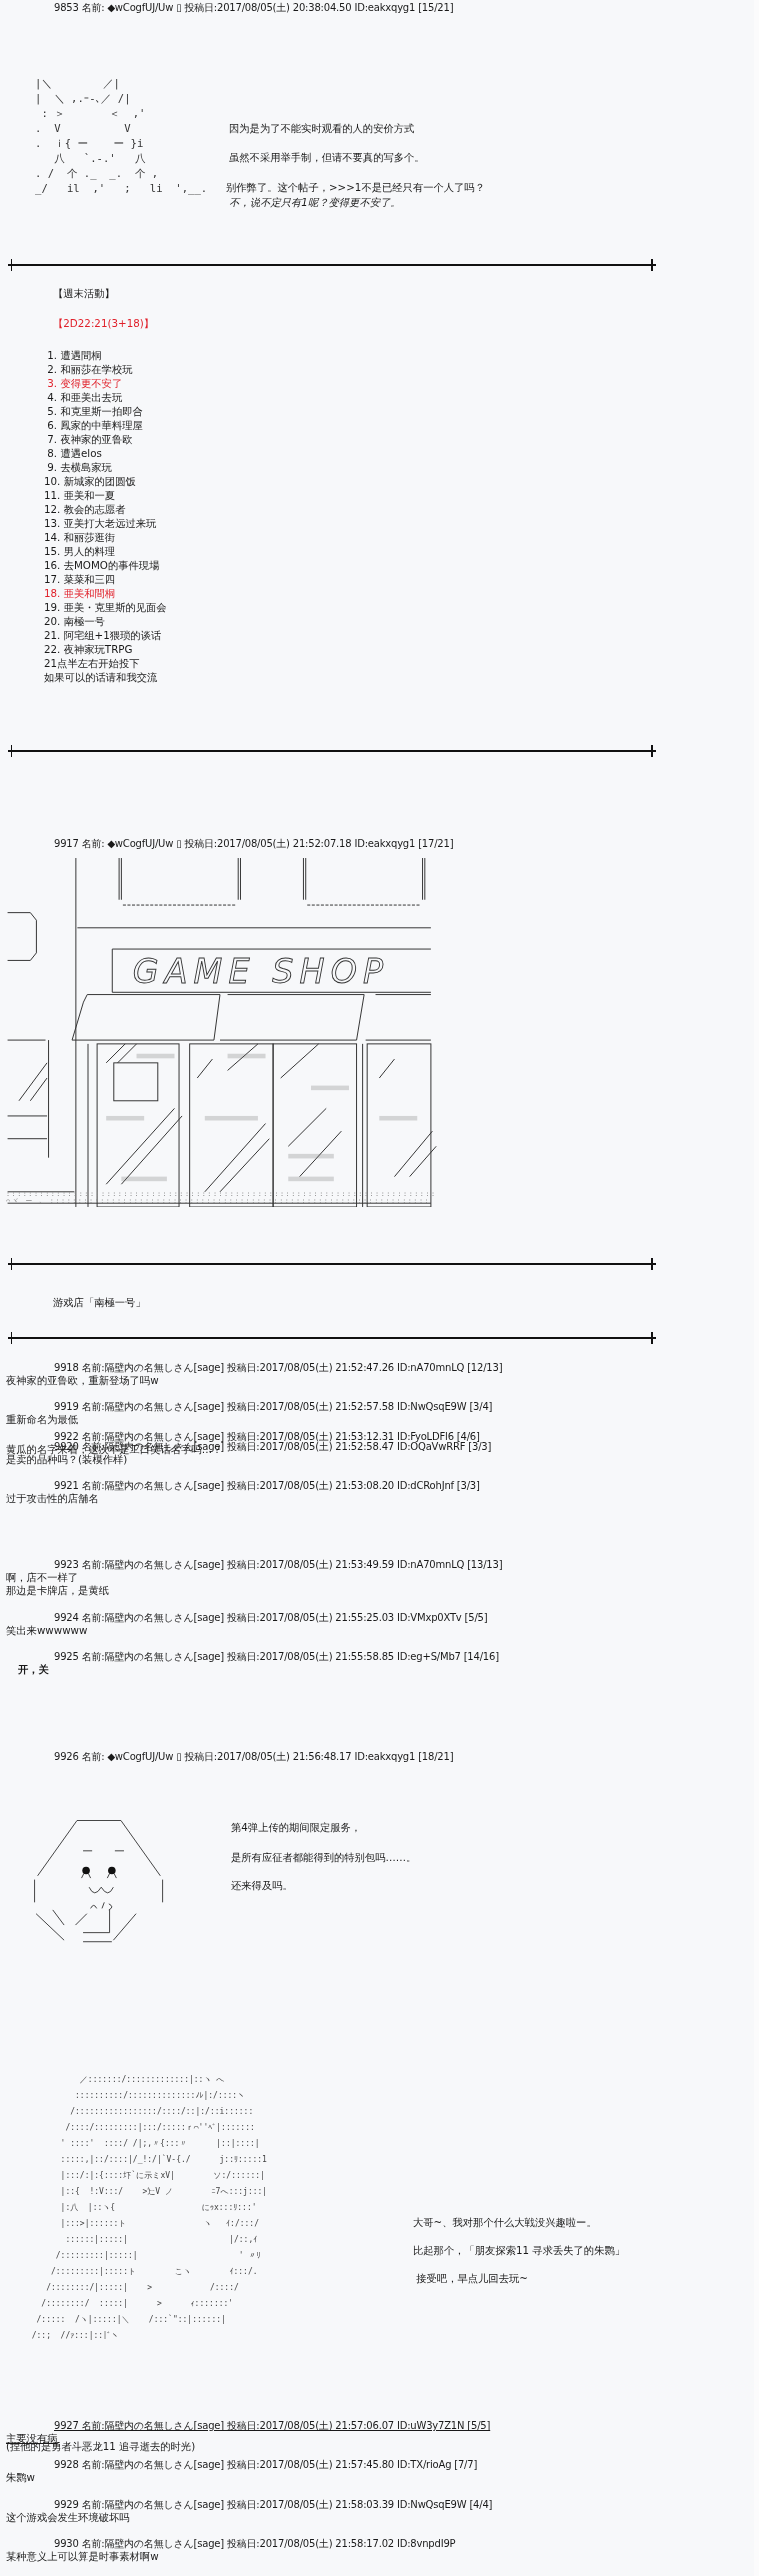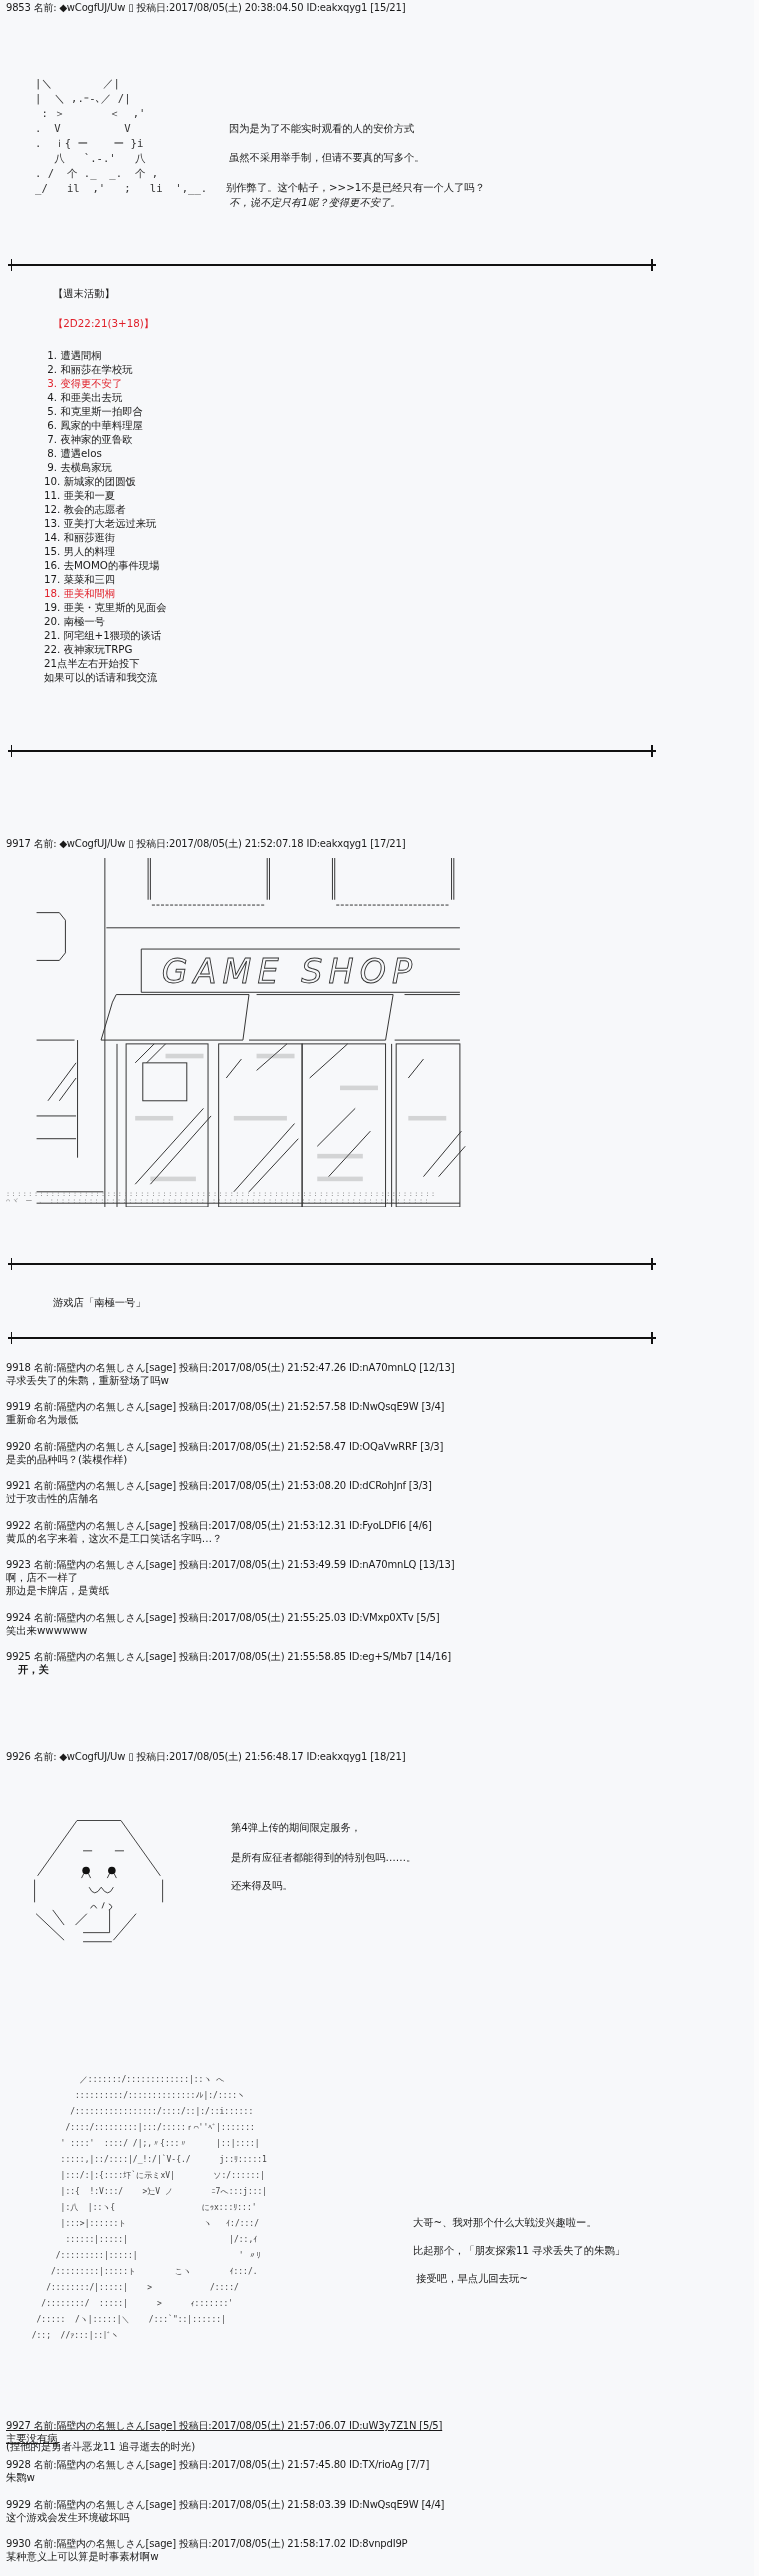--- a/index.html
+++ b/index.html
@@ -3,21 +3,21 @@
 <meta charset="utf-8">
 <style>
   html, body { margin: 0; padding: 0; }
   body {
     width: 759px; height: 2576px; position: relative; overflow: hidden;
     background: #f7f8fa; color: #1a1a1a;
     font-family: "DejaVu Sans", "Liberation Sans", sans-serif;
     font-size: 10px;
   }
   .abs { position: absolute; white-space: pre; }
-  .hdr { font-size: 10px; line-height: 12px; letter-spacing: -0.2px; }
+  .hdr { font-size: 10px; line-height: 12px; letter-spacing: -0.2px; margin-left: 48px; }
   .body-line { font-size: 10.3px; line-height: 12px; }
   .divider { position: absolute; left: 7.6px; width: 648px; height: 1.5px; background: #111; }
   .divider::before, .divider::after {
     content: ""; position: absolute; top: -5.3px; width: 1.5px; height: 12px; background: #111;
   }
   .divider::before { left: 3px; }
   .divider::after { right: 3px; }
   .aa {
     position: absolute; white-space: pre; font-family: "DejaVu Sans Mono", "Liberation Mono", monospace;
     color: #333; line-height: 1;
@@ -79,21 +79,21 @@
   <div><span>21.</span> <span>阿宅组+1猥琐的谈话</span></div>
   <div><span>22.</span> <span>夜神家玩TRPG</span></div>
   <div>21点半左右开始投下</div>
   <div>如果可以的话请和我交流</div>
 </div>
 
 <div class="divider" style="top:750px;"></div>
 
 <div class="abs hdr" style="left:6px; top:838px;">9917 名前: ◆wCogfUJ/Uw ▯ 投稿日:2017/08/05(土) 21:52:07.18 ID:eakxqyg1 [17/21]</div>
 
-<div style="position:absolute; left:0; top:858px; width:440px; height:349px;padding-left:29px;">
+<div style="position:absolute; left:0; top:858px; width:440px; height:349px;">
   <svg width="440" height="349" viewBox="0 0 580 460" style="font-size:13px">
     <g stroke="#333" stroke-width="1.3" fill="none">
 
       <line x1="100" y1="0" x2="100" y2="460"></line>
       <line x1="157" y1="0" x2="157" y2="55"></line>
         <line x1="160" y1="0" x2="160" y2="55"></line>
       <line x1="314" y1="0" x2="314" y2="55"></line>
         <line x1="317" y1="0" x2="317" y2="55"></line>
       <line x1="400" y1="0" x2="400" y2="55"></line>
         <line x1="403" y1="0" x2="403" y2="55"></line>
@@ -162,35 +162,35 @@
 </div>
 <div class="aa" style="left:6px; top:1191px; font-size:6.8px; letter-spacing:1.5px; color:#888;">:::::::::::::::::::::::::::::::::::::::::::::::::::::::::::::::::::::::::::::
 ⌒ヾ ー ､ ::::::::::::::::::::::::::::::::::::::::::::::::::::::::::::::::::::</div>
 
 <div class="divider" style="top:1263px;"></div>
 <div class="abs body-line" style="left:53px; top:1296px;">游戏店「南極一号」</div>
 <div class="divider" style="top:1337px;"></div>
 
 <div class="reply" style="top:1362px;">
   <div class="hdr">9918 名前:隔壁内の名無しさん[sage] 投稿日:2017/08/05(土) 21:52:47.26 ID:nA70mnLQ [12/13]</div>
-  <div class="msg">寻求丢失了的朱鹮，重新登场了吗w</div>
+  <div class="msg">夜神家的亚鲁欧，重新登场了吗w</div>
 </div>
 <div class="reply" style="top:1401px;">
   <div class="hdr">9919 名前:隔壁内の名無しさん[sage] 投稿日:2017/08/05(土) 21:52:57.58 ID:NwQsqE9W [3/4]</div>
   <div class="msg">重新命名为最低</div>
 </div>
 <div class="reply" style="top:1441px;">
   <div class="hdr">9920 名前:隔壁内の名無しさん[sage] 投稿日:2017/08/05(土) 21:52:58.47 ID:OQaVwRRF [3/3]</div>
   <div class="msg">是卖的品种吗？(装模作样)</div>
 </div>
 <div class="reply" style="top:1480px;">
   <div class="hdr">9921 名前:隔壁内の名無しさん[sage] 投稿日:2017/08/05(土) 21:53:08.20 ID:dCRohJnf [3/3]</div>
   <div class="msg">过于攻击性的店舗名</div>
 </div>
-<div class="reply" style="top:1520px;">
+<div class="reply" style="top:1431px;">
   <div class="hdr">9922 名前:隔壁内の名無しさん[sage] 投稿日:2017/08/05(土) 21:53:12.31 ID:FyoLDFl6 [4/6]</div>
   <div class="msg">黄瓜的名字来着，这次不是工口笑话名字吗…？</div>
 </div>
 <div class="reply" style="top:1559px;">
   <div class="hdr">9923 名前:隔壁内の名無しさん[sage] 投稿日:2017/08/05(土) 21:53:49.59 ID:nA70mnLQ [13/13]</div>
   <div class="msg">啊，店不一样了</div>
   <div class="msg">那边是卡牌店，是黄纸</div>
 </div>
 <div class="reply" style="top:1612px;">
   <div class="hdr">9924 名前:隔壁内の名無しさん[sage] 投稿日:2017/08/05(土) 21:55:25.03 ID:VMxp0XTv [5/5]</div>

